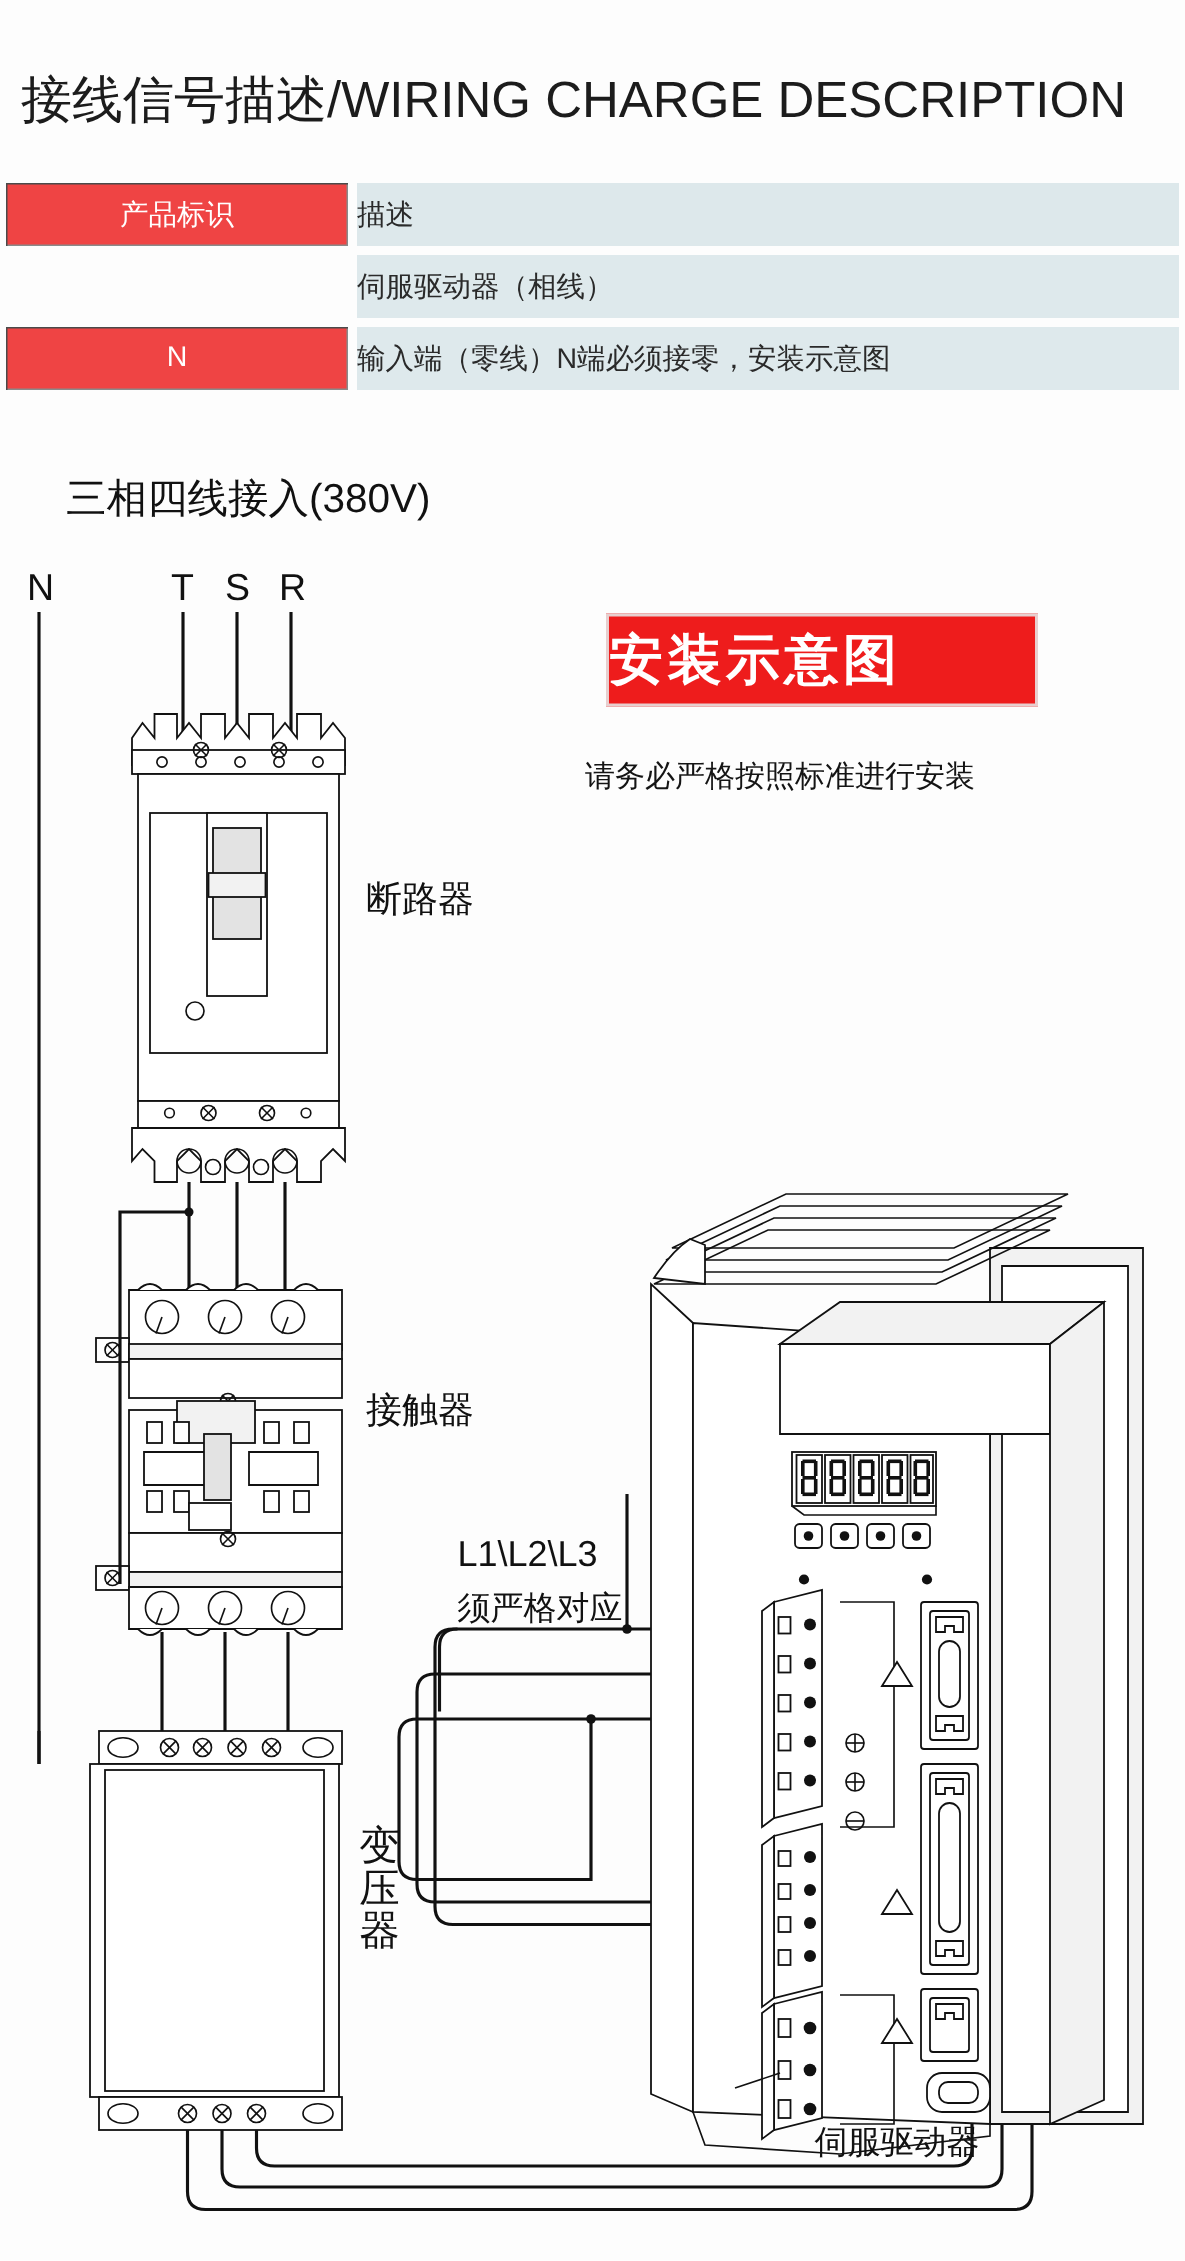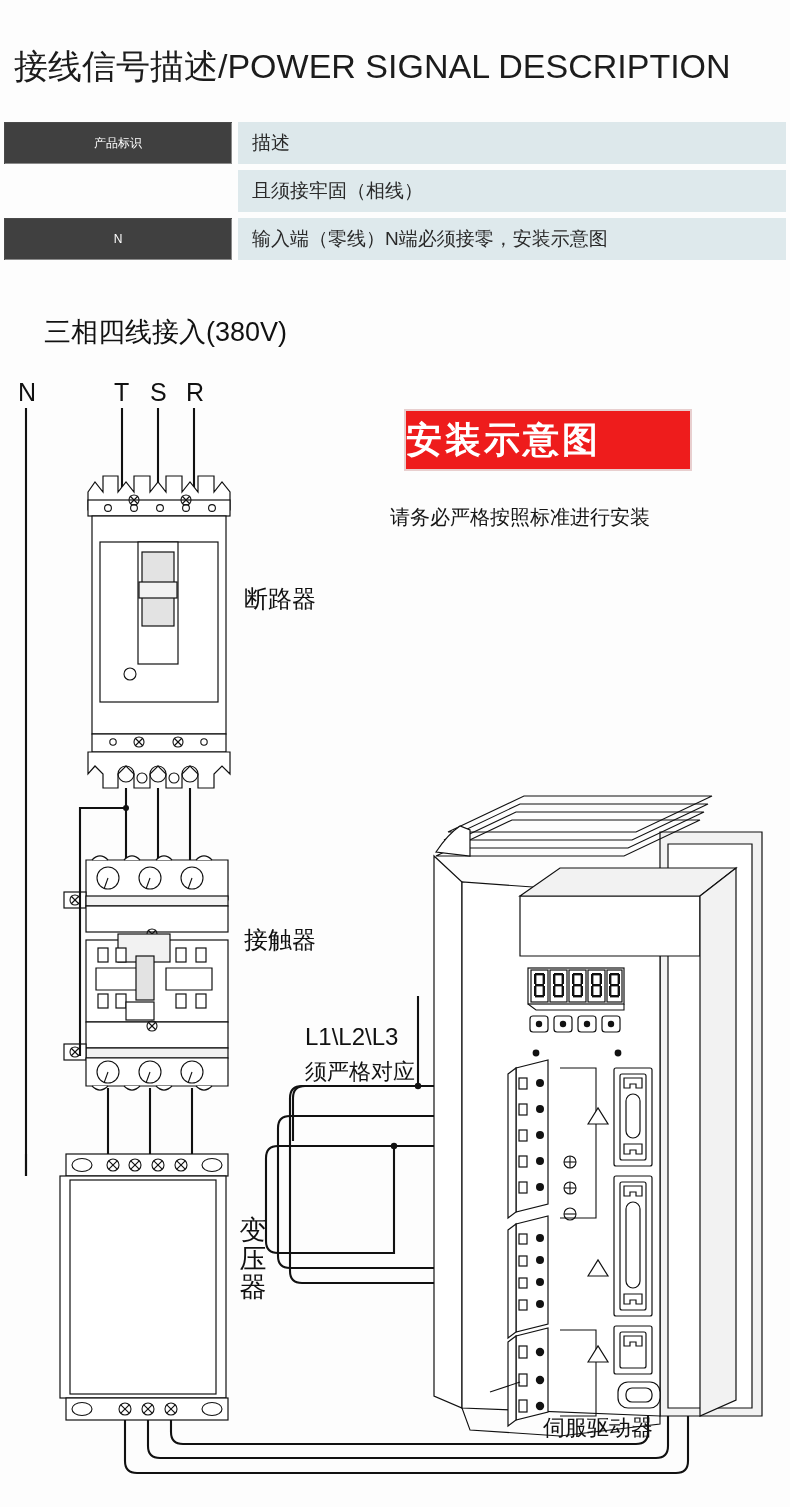--- a/index.html
+++ b/index.html
@@ -15,30 +15,30 @@
   .header-title{
     position:absolute;left:14px;top:44px;width:760px;
     font-size:34px;letter-spacing:0px;color:#1c1c1c;white-space:nowrap;
   }
 
   
   .table{position:absolute;left:4px;top:122px;width:782px;}
   .trow{position:relative;height:42px;margin-bottom:6px;}
   .tcell-left{
     position:absolute;left:0;top:0;width:228px;height:42px;
-    background:#404040;color:#ffffff;
+    background:#ef4444;color:#ffffff;
     display:flex;align-items:center;justify-content:center;
-    font-size:12px;
+    font-size:19px;
     box-shadow:1px 1px 0 #4a4a4a inset, -1px -1px 0 #8a8a8a inset;
   }
   .tcell-right{
     position:absolute;left:234px;top:0;right:0;height:42px;
     background:#dee9ec;color:#2a2a2a;
     display:flex;align-items:center;
-    padding-left:14px;font-size:19px;box-sizing:border-box;
+    padding-left:0;font-size:19px;box-sizing:border-box;
   }
   .tcell-right.hdr{background:#dde8eb;}
 
   
   .diagram{position:absolute;left:0;top:296px;width:790px;height:1211px;padding-left:10px;}
   .sec-title{
     position:absolute;left:44px;top:18px;font-size:27px;color:#111;white-space:nowrap;
   }
   .phase-lab{position:absolute;font-size:25px;color:#111;}
 
@@ -79,29 +79,29 @@
   .fillw{fill:#ffffff;stroke:#111;stroke-width:1.2;}
   .fillg{fill:#f2f2f2;stroke:#111;stroke-width:1.2;}
   .filld{fill:#e3e3e3;stroke:#111;stroke-width:1.2;}
   .dot{fill:#111;}
 </style>
 </head>
 <body>
 
 <div class="page">
 
-  <div class="header-title">接线信号描述/POWER SIGNAL DESCRIPTION</div>
+  <div class="header-title">接线信号描述/WIRING CHARGE DESCRIPTION</div>
 
   <div class="table">
     <div class="trow">
       <div class="tcell-left">产品标识</div>
       <div class="tcell-right hdr">描述</div>
     </div>
     <div class="trow">
-      <div class="tcell-right">且须接牢固（相线）</div>
+      <div class="tcell-right">伺服驱动器（相线）</div>
     </div>
     <div class="trow">
       <div class="tcell-left">N</div>
       <div class="tcell-right">输入端（零线）N端必须接零，安装示意图</div>
     </div>
   </div>
 
   <div class="diagram">
 
     <div class="sec-title">三相四线接入(380V)</div>

